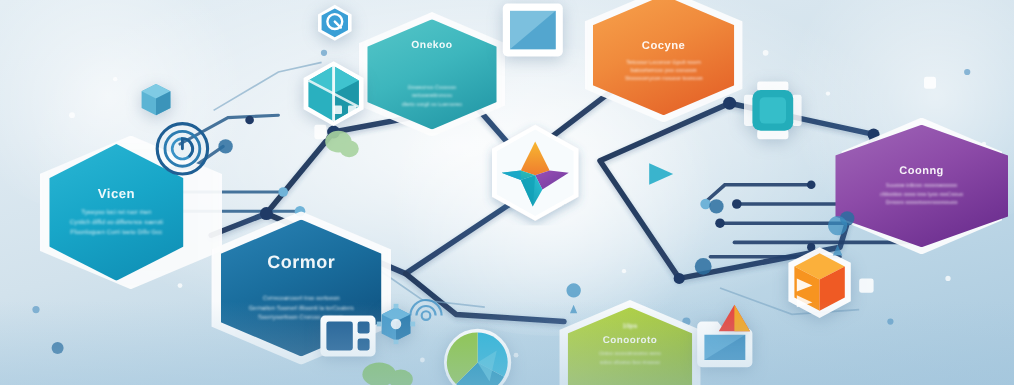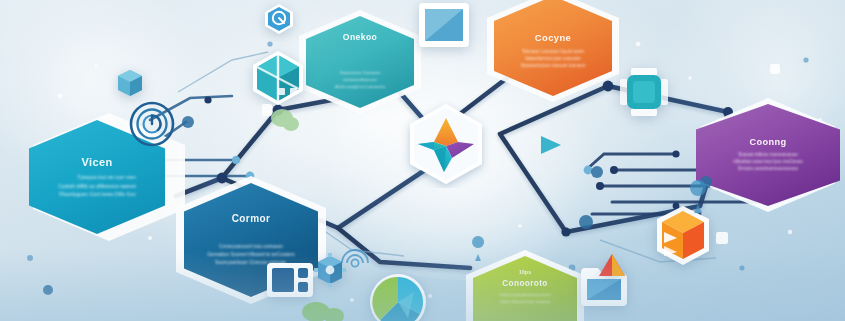--- a/index.html
+++ b/index.html
@@ -161,32 +161,32 @@
       <circle cx="572" cy="268" r="3.4"></circle>
         <circle cx="612" cy="280" r="2.6"></circle>
       <circle cx="270" cy="44" r="2.6"></circle>
         <circle cx="806" cy="60" r="2.6"></circle>
       <circle cx="30" cy="258" r="3"></circle>
         <circle cx="742" cy="268" r="2.6"></circle>
     </g>
   </svg>
 
   <div class="hex-halo" style="left:33px;top:113px;width:152px;height:128px;"></div>
-  <div class="hex-card" style="left:29px;top:120px;width:136px;height:114px;
-              background:linear-gradient(155deg,#2ab6d4 0%,#18a6c8 45%,#0e8cb3 100%);text-align:right;">
+  <div class="hex-card" style="left:41px;top:120px;width:112px;height:114px;
+              background:linear-gradient(155deg,#2ab6d4 0%,#18a6c8 45%,#0e8cb3 100%);">
     <div class="hex-title" style="font-size:11px;margin-bottom:5px;">Vicen</div>
     <div class="hex-body" style="font-size:5.2px;white-space:pre-line;">Tyeeyoo loci ret ruor men
 Cystich diffid oo difference saeroti
 Ffoonloguen Corri teeto Difiv Gcc</div>
   </div>
 
   <div class="hex-halo" style="left:176px;top:176px;width:150px;height:128px;"></div>
   <div class="hex-card" style="left:184px;top:183px;width:134px;height:114px;
               background:linear-gradient(155deg,#2a83b5 0%,#1a6e9e 42%,#0c4a78 100%);">
-    <div class="hex-title" style="font-size:10px;margin-bottom:19px;">Cormor</div>
+    <div class="hex-title" style="font-size:15px;margin-bottom:19px;">Cormor</div>
     <div class="hex-body" style="font-size:5px;white-space:pre-line;">Cvrrecoarcoort troo oortoeon
 Gernaiton Soonerl ifiloonti la torCoaters
 Soorryoorttoon Crorcoo oorpoar.</div>
   </div>
 
   <div class="hex-halo" style="left:299px;top:10px;width:122px;height:104px;"></div>
   <div class="hex-card" style="left:306px;top:16px;width:108px;height:92px;
               background:linear-gradient(155deg,#55c6c8 0%,#3db6bd 45%,#1f93a3 100%);gap:24px;">
     <div class="hex-title" style="font-size:8.6px;margin-bottom:4px;">Onekoo</div>
     <div class="hex-body" style="font-size:4.4px;white-space:pre-line;">Doweorroo Coooooo

